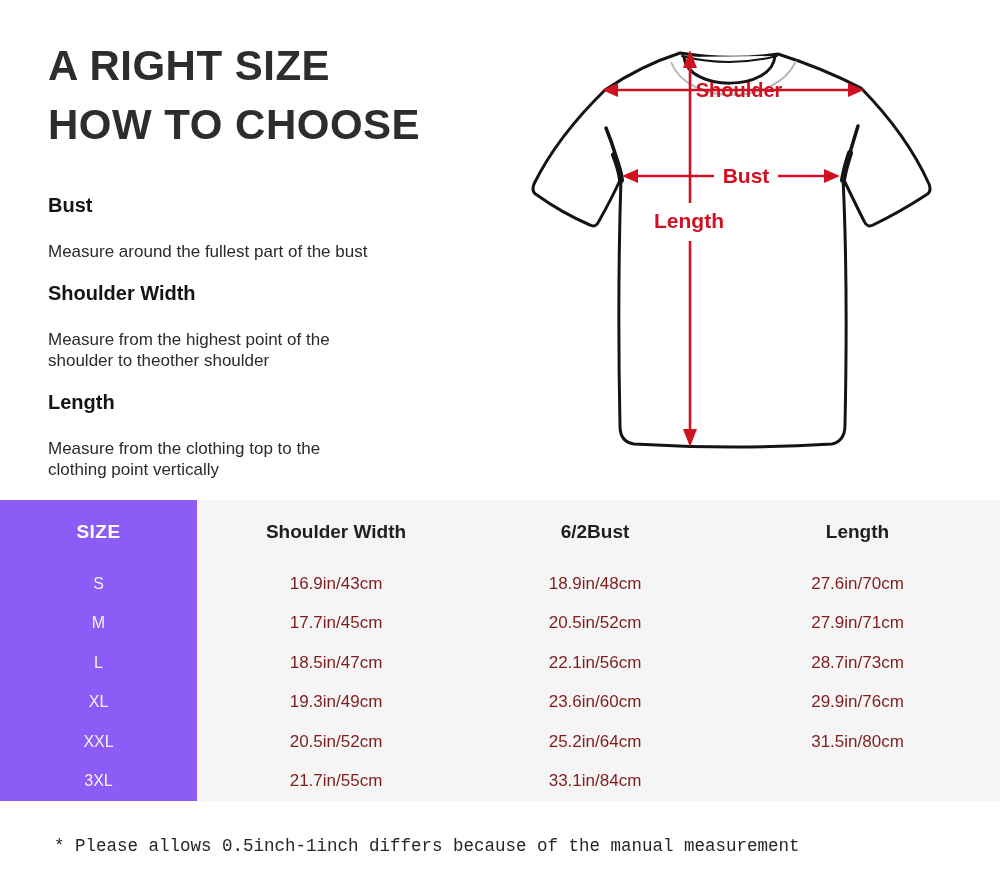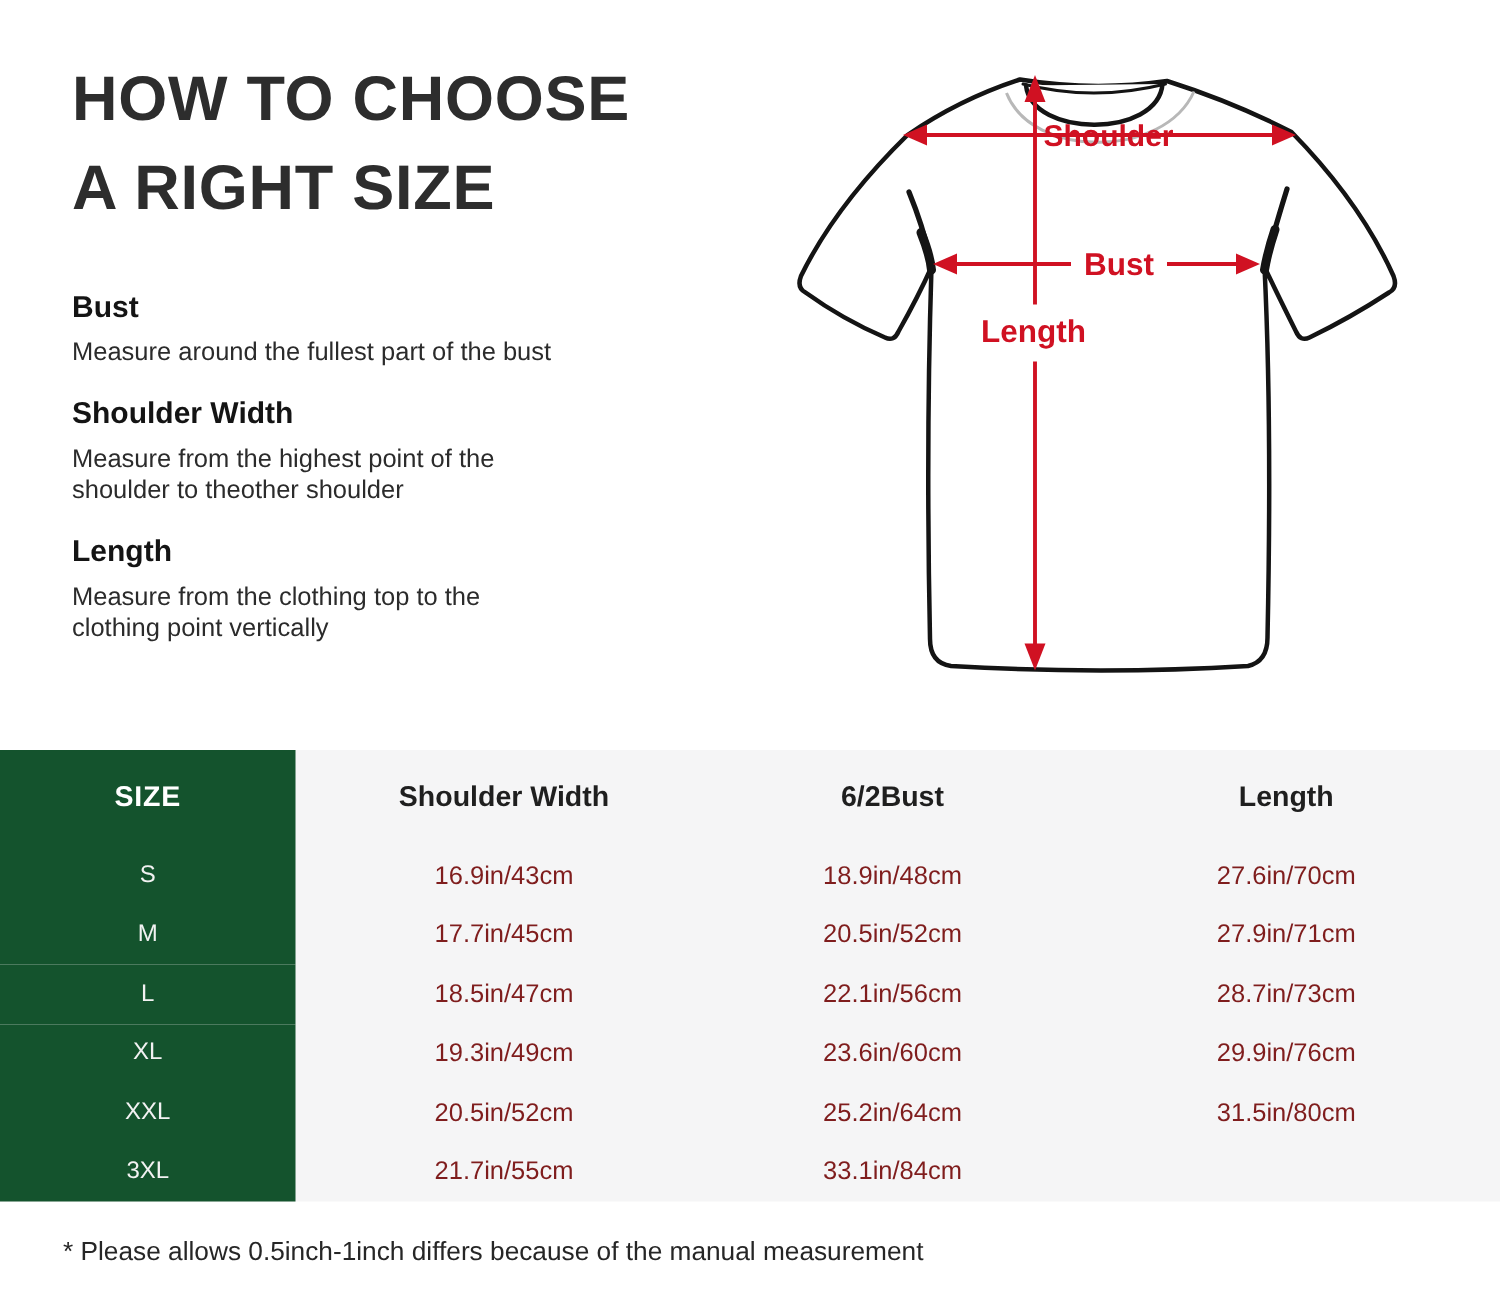--- a/index.html
+++ b/index.html
@@ -8,49 +8,49 @@
     background:#ffffff;font-family:"Liberation Sans",sans-serif;
   }
   .title{
     position:absolute;left:48px;top:36px;
     font-size:42px;font-weight:700;line-height:59px;
     color:#2d2d2d;letter-spacing:0.5px;
   }
   .guide{position:absolute;left:48px;top:194px;width:420px;}
   .guide-section h3{margin:0;font-size:20px;font-weight:700;color:#141414;}
   .guide-section p{
-    margin:7px 0 20px;font-size:17px;line-height:21px;color:#2b2b2b;
+    margin:24px 0 20px;font-size:17px;line-height:21px;color:#2b2b2b;
     white-space:pre-line;
   }
   .diagram{position:absolute;left:515px;top:15px;width:470px;height:450px;}
   .diagram text{font-family:"Liberation Sans",sans-serif;font-weight:700;}
   .size-table{
     position:absolute;left:0;top:500px;width:1000px;height:301px;
     display:grid;grid-template-columns:197px 278px 240px 285px;
     grid-template-rows:64px repeat(6,39.5px);
     background:#f5f5f6;
   }
   .cell{display:flex;align-items:center;justify-content:center;
     font-size:17px;color:#7f1d1d;}
-  .cell.dark{background:#14532d;color:#f2f2f2;font-size:16px;}
+  .cell.dark{background:#8b5cf6;color:#f2f2f2;font-size:16px;}
   .cell.head{font-weight:700;font-size:19px;color:#1f1f1f;}
   .cell.dark.head{color:#ffffff;letter-spacing:0.5px;font-size:19px;}
   .footnote{
-    position:absolute;left:42px;top:824px;margin:0;
-    font-size:17.5px;color:#262626;
+    position:absolute;left:42px;top:824px;margin:12px;
+    font-size:17.5px;color:#262626;font-family:Liberation Mono, monospace;
   }
 </style>
 </head>
 <body>
 
 <div class="page">
 
   <div class="title">
+    <div>A RIGHT SIZE</div>
     <div>HOW TO CHOOSE</div>
-    <div>A RIGHT SIZE</div>
   </div>
 
   <div class="guide">
     <div class="guide-section">
       <h3>Bust</h3>
       <p>Measure around the fullest part of the bust</p>
     </div>
     <div class="guide-section">
       <h3>Shoulder Width</h3>
       <p>Measure from the highest point of the

